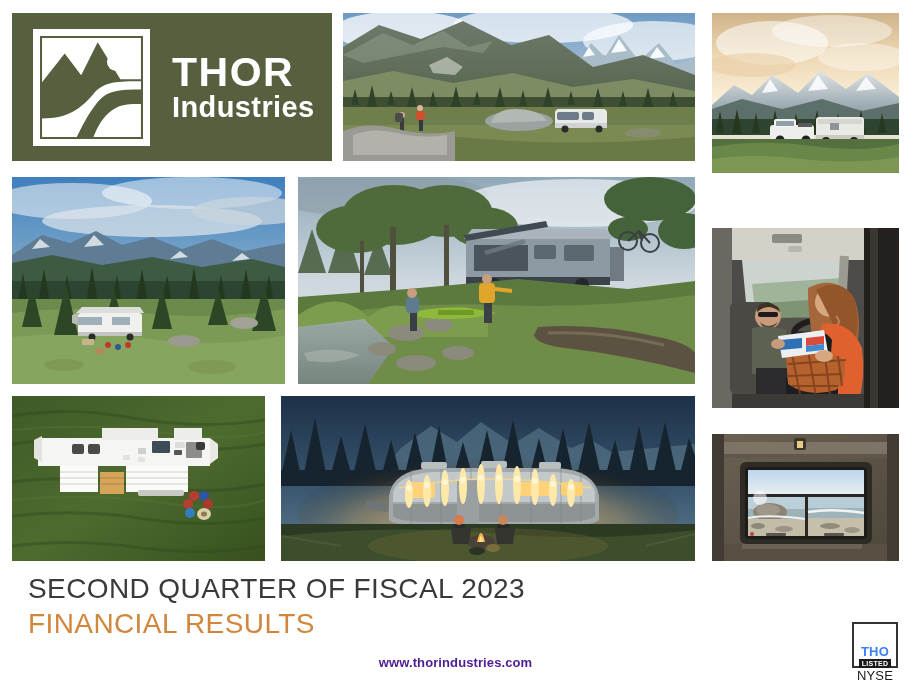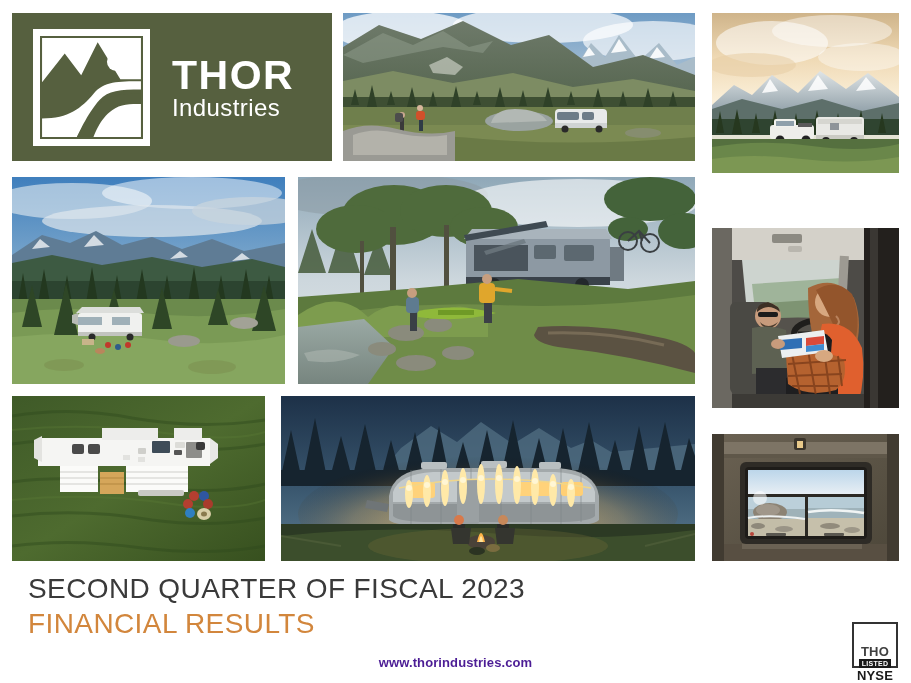--- a/index.html
+++ b/index.html
@@ -36,22 +36,22 @@
   .logo-mark svg { display: block; width: 100%; height: 100%; }
   .logo-words { display: flex; flex-direction: column; line-height: 1; }
   .logo-thor {
     color: #ffffff;
     font-size: 41px;
     font-weight: bold;
     letter-spacing: 1.5px;
   }
   .logo-ind {
     color: #ffffff;
-    font-size: 24px;
-    font-weight: normal;
+    font-size: 29px;
+    font-weight: bold;
     letter-spacing: 0.4px;
   }
 
   
   .photo {
     position: absolute;
     overflow: hidden;
     background: #8fa5b5;
   }
   .photo svg { display: block; width: 100%; height: 100%; }
@@ -102,33 +102,33 @@
     width: 46px; height: 46px;
     border: 2px solid #333333;
     background: #ffffff;
     display: flex;
     flex-direction: column;
     align-items: center;
     justify-content: center;
     line-height: 1;
   }
   .nyse-tho {
-    font-size: 13px; font-weight: bold; color: #404040;
+    font-size: 13px; font-weight: bold; color: #3b82f6;
     letter-spacing: 0.2px;
     margin-top: 36px;
   }
   .nyse-listed {
     font-size: 7px; font-weight: bold; color: #ffffff;
     background: #1a1a1a;
     padding: 1px 3px;
     margin: 1px 0;
     letter-spacing: 0.3px;
   }
   .nyse-nyse {
-    font-size: 13px; font-weight: bold; color: #1a1a1a;
+    font-size: 13px; font-weight: normal; color: #1a1a1a;
     letter-spacing: 0.2px;
   }
 </style>
 </head>
 <body>
 
 <div class="slide">
 
   <div class="logo-block">
     <div class="logo-mark">

